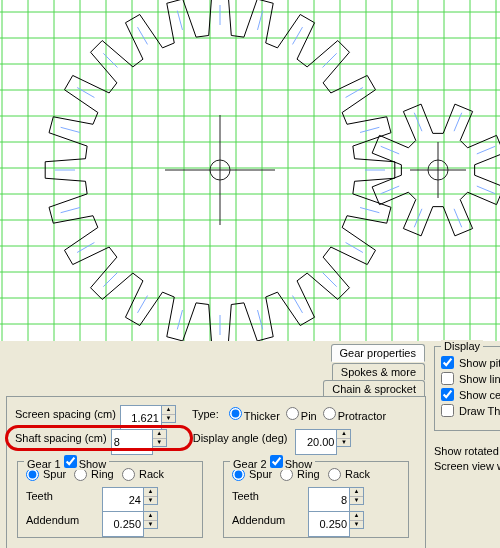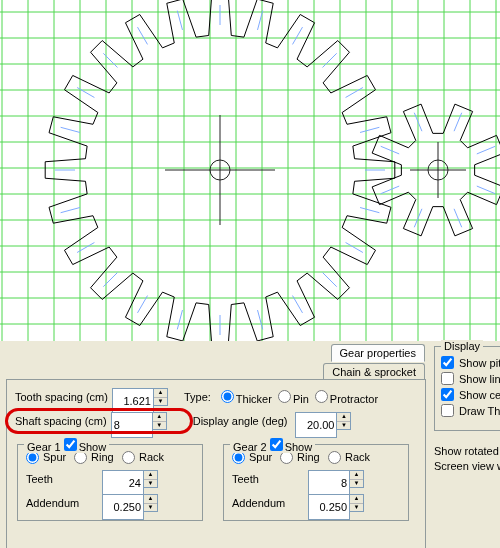--- a/index.html
+++ b/index.html
@@ -231,26 +231,27 @@
         <circle cx="438" cy="170" r="10" class="gear-center"></circle>
         <line x1="410" y1="170" x2="466" y2="170" class="gear-cross"></line>
         <line x1="438" y1="142" x2="438" y2="198" class="gear-cross"></line>
       </g>
   </svg>
 </div>
 
 <div class="tabset">
   <div class="tabs">
     <div class="tab active">Gear properties</div>
+    <div class="tab">Spokes &amp; more</div>
     <div class="tab">Chain &amp; sprocket</div>
   </div>
   <div class="tab-body">
 
     <div class="row">
-      <span class="label">Tooth spacing (cm)</span>
+      <span class="label">Screen spacing (cm)</span>
       <span class="field">
         <input type="text" value="1.621" style="">
         <span class="spin">
           <button>▲</button>
           <button>▼</button>
         </span>
       </span>
       <span style="width:16px"></span>
       <span class="label">Type:</span>
       <span style="width:6px"></span>

